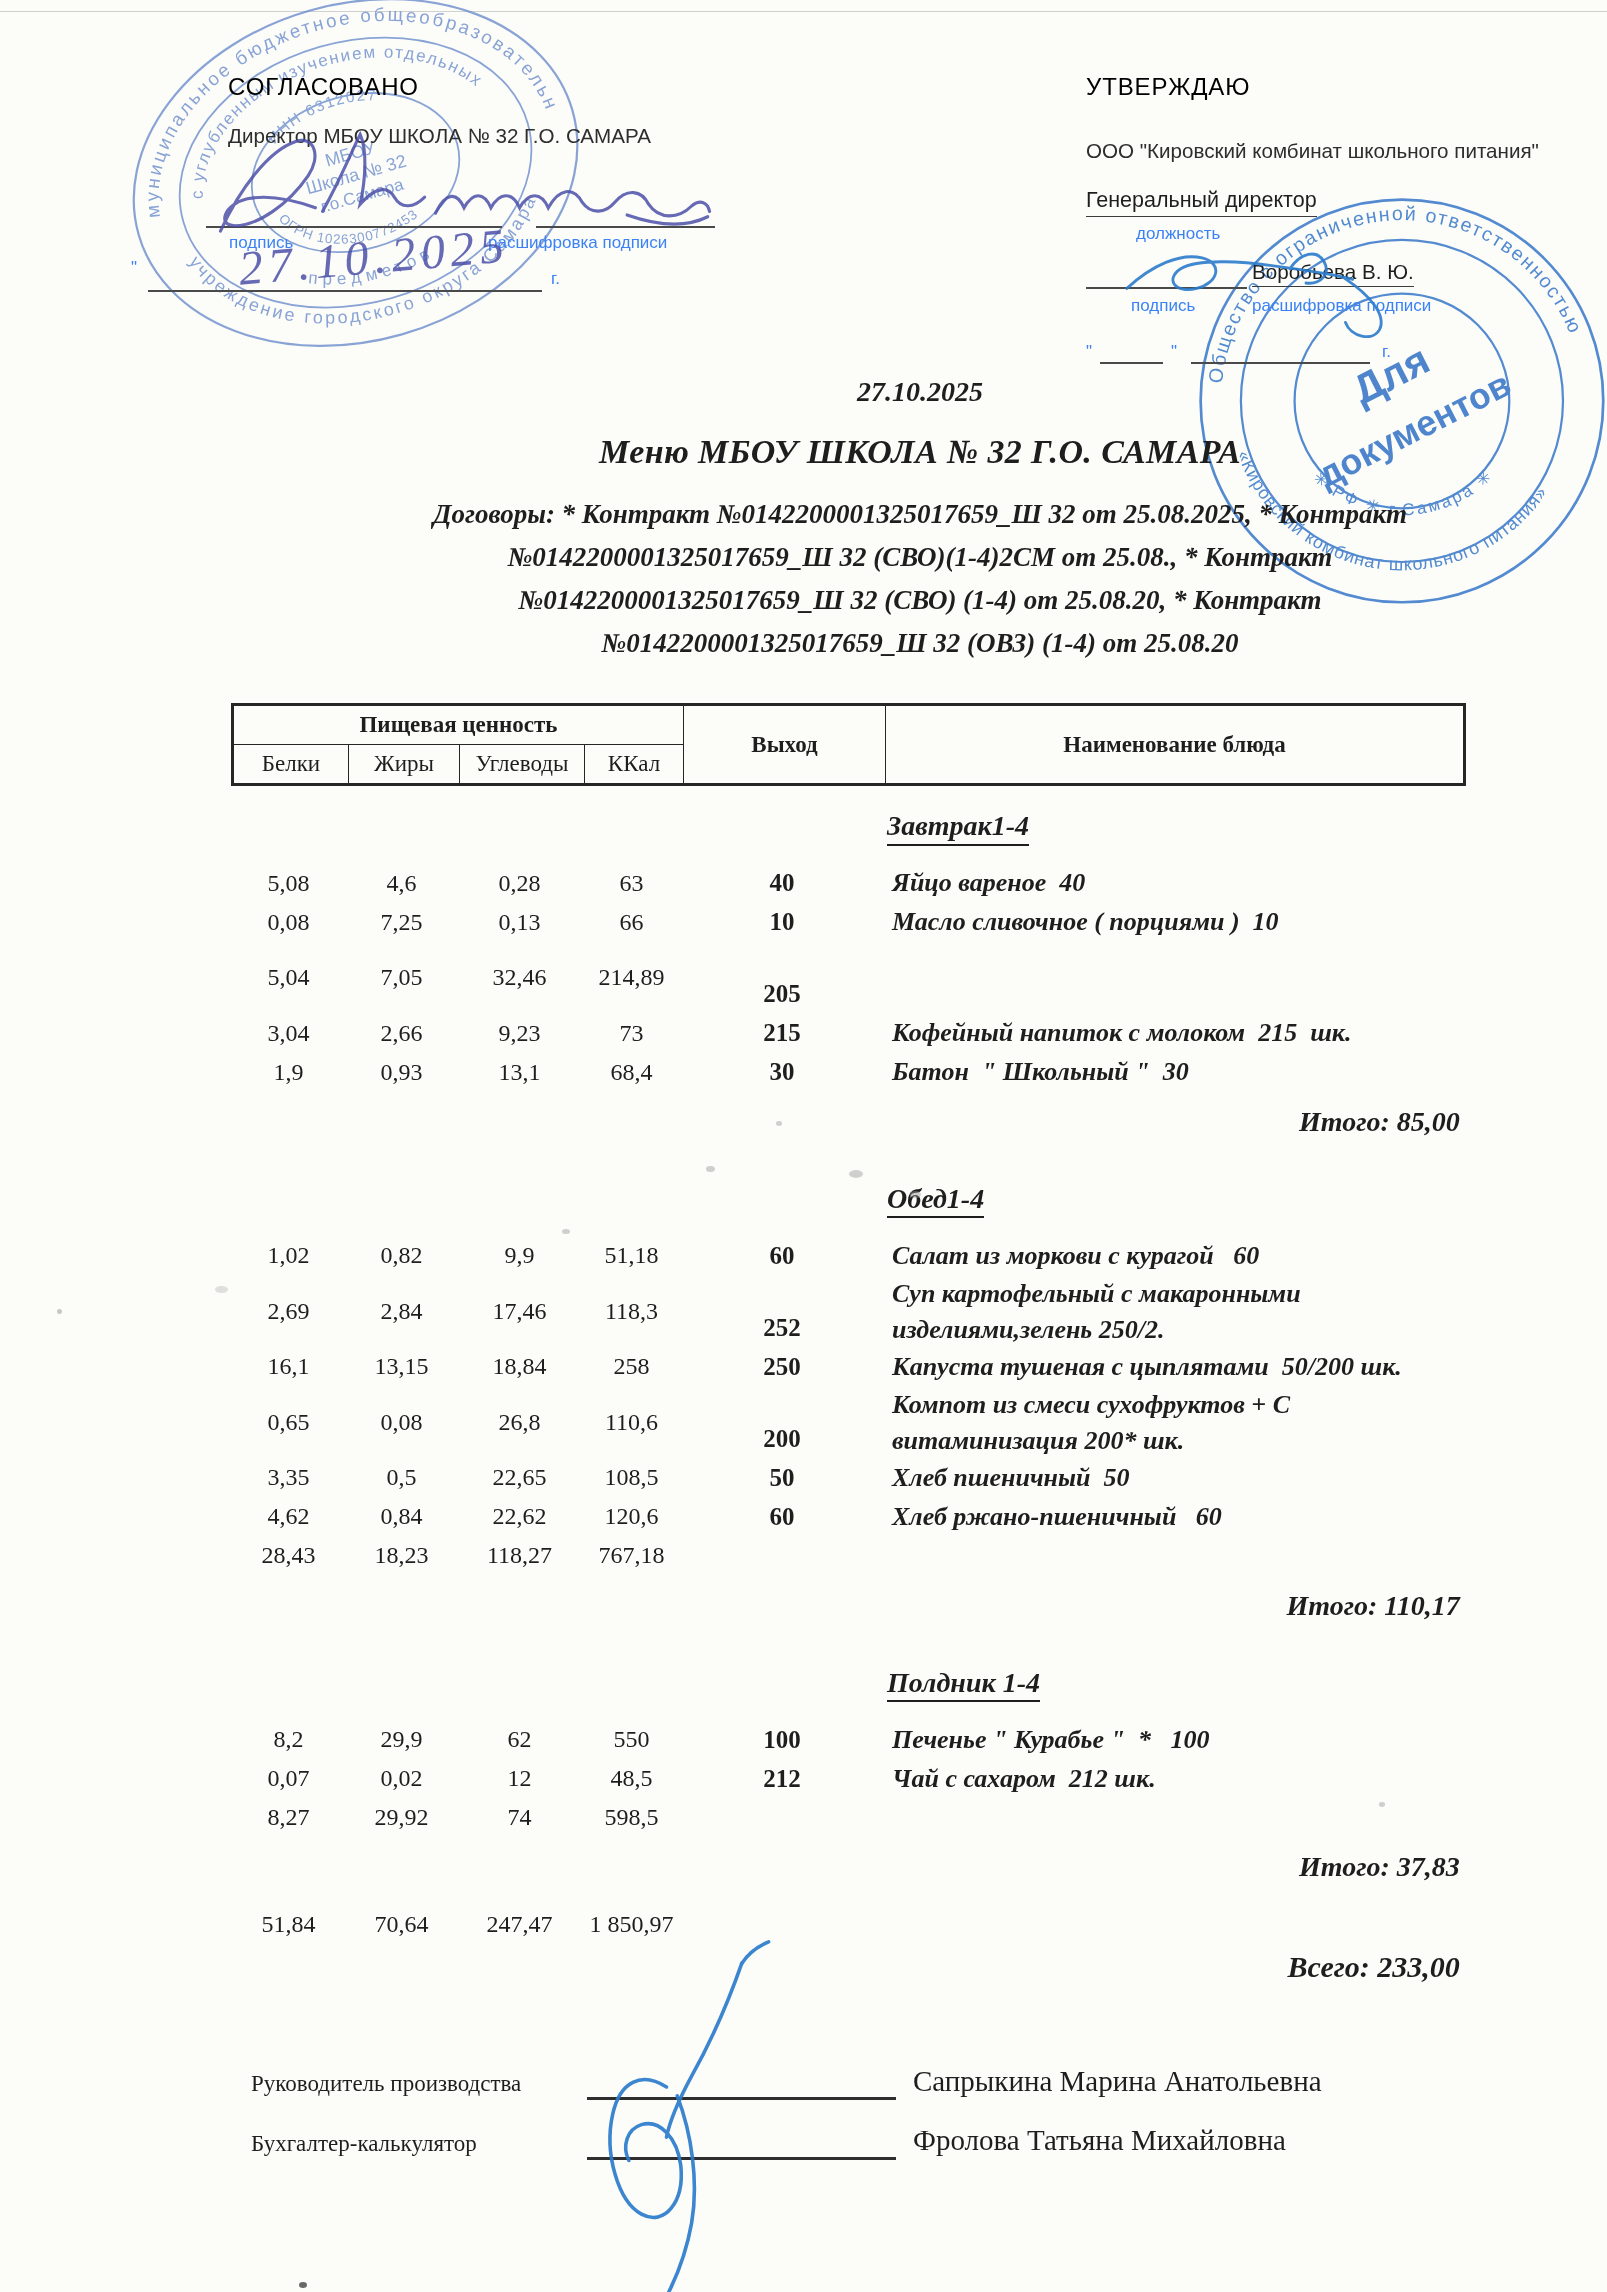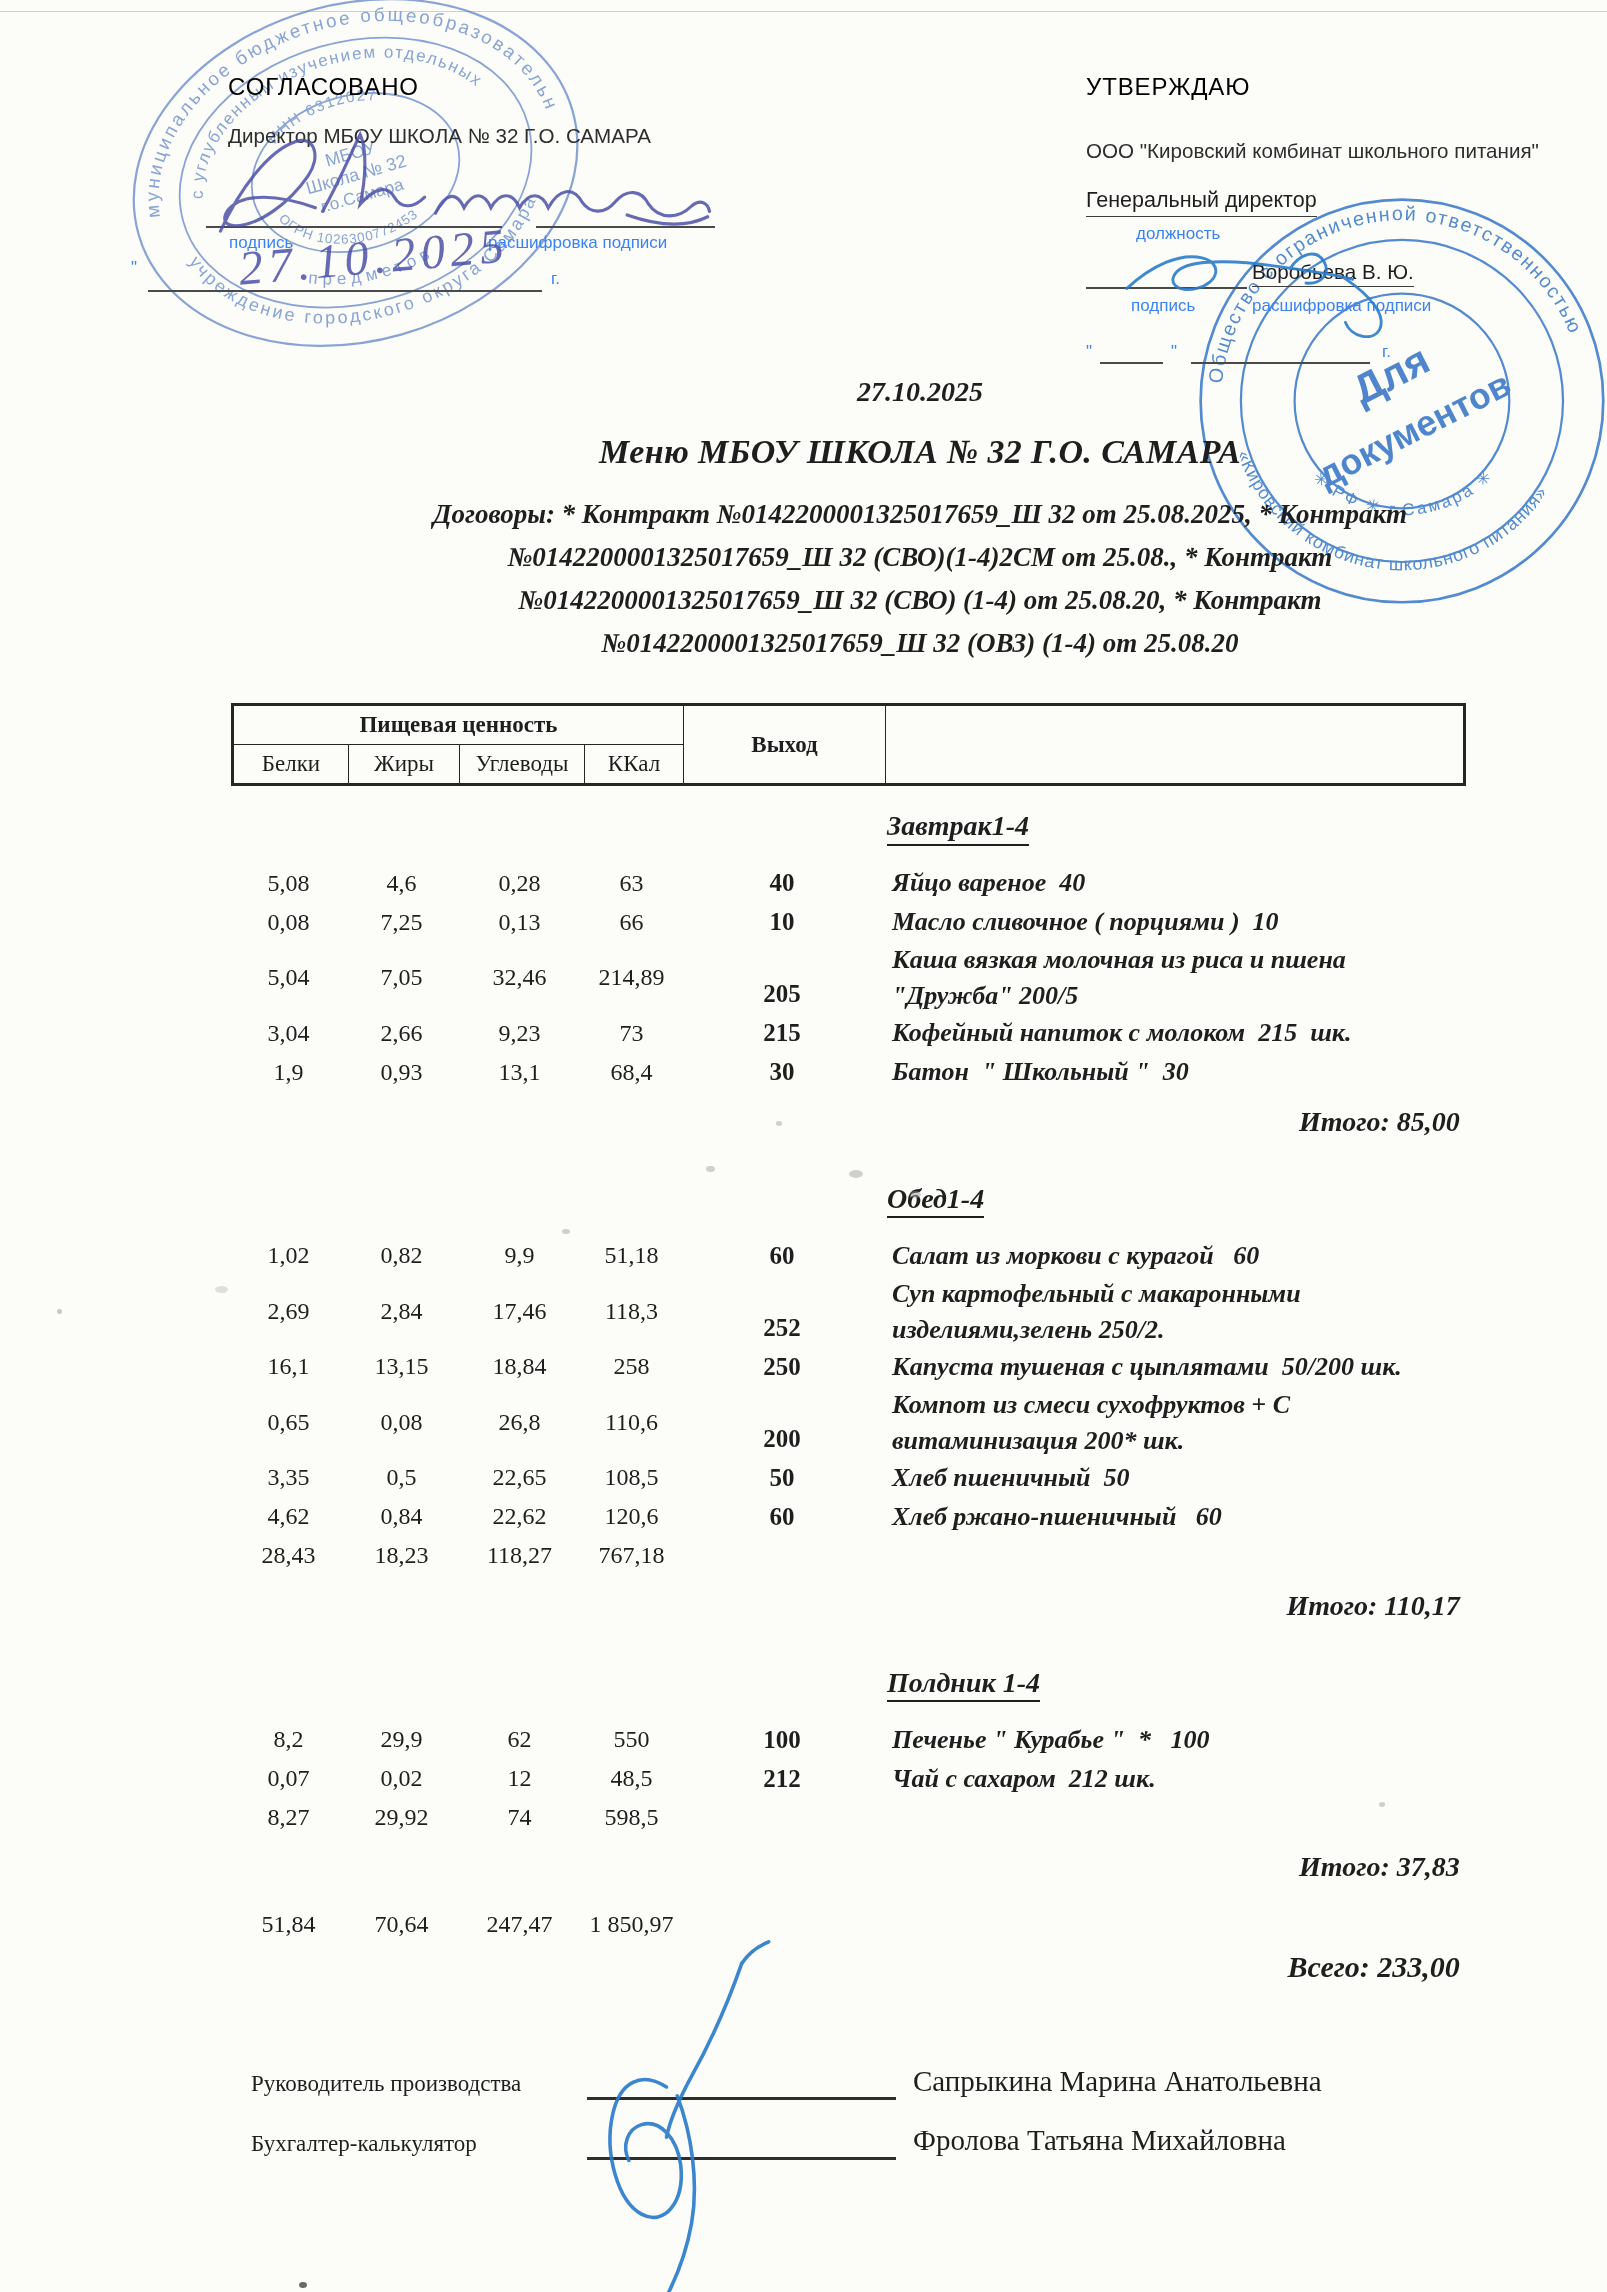--- a/index.html
+++ b/index.html
@@ -145,20 +145,21 @@
       <div>Договоры: * Контракт №0142200001325017659_Ш 32 от 25.08.2025, * Контракт</div>
       <div>№0142200001325017659_Ш 32 (СВО)(1-4)2СМ от 25.08., * Контракт</div>
       <div>№0142200001325017659_Ш 32 (СВО) (1-4) от 25.08.20, * Контракт</div>
       <div>№0142200001325017659_Ш 32 (ОВЗ) (1-4) от 25.08.20</div>
     </div>
   </div>
 
   <div class="thead">
     <div class="th-group">Пищевая ценность</div>
     <div class="th-out">Выход</div>
+    <div class="th-dish">Наименование блюда</div>
     <div class="th-sub">Белки</div>
     <div class="th-sub">Жиры</div>
     <div class="th-sub">Углеводы</div>
     <div class="th-sub last">ККал</div>
   </div>
 
   <div class="menu-body" id="menu-body">
       <div class="sec-title"><div class="sec-underline" style="display: inline;">Завтрак1-4</div></div>
       <div class="mrow">
         <div class="ncell">5,08</div>
@@ -175,21 +176,20 @@
         <div class="ncell">66</div>
         <div class="ocell">10</div>
         <div class="dcell">Масло сливочное ( порциями )  10</div>
       </div>
       <div class="mrow tall">
         <div class="ncell">5,04</div>
         <div class="ncell">7,05</div>
         <div class="ncell">32,46</div>
         <div class="ncell">214,89</div>
         <div class="ocell low">205</div>
-        <div class="dcell">Каша вязкая молочная из риса и пшена  "Дружба" 200/5</div>
       </div>
       <div class="mrow">
         <div class="ncell">3,04</div>
         <div class="ncell">2,66</div>
         <div class="ncell">9,23</div>
         <div class="ncell">73</div>
         <div class="ocell">215</div>
         <div class="dcell">Кофейный напиток с молоком  215  шк.</div>
       </div>
       <div class="mrow">

